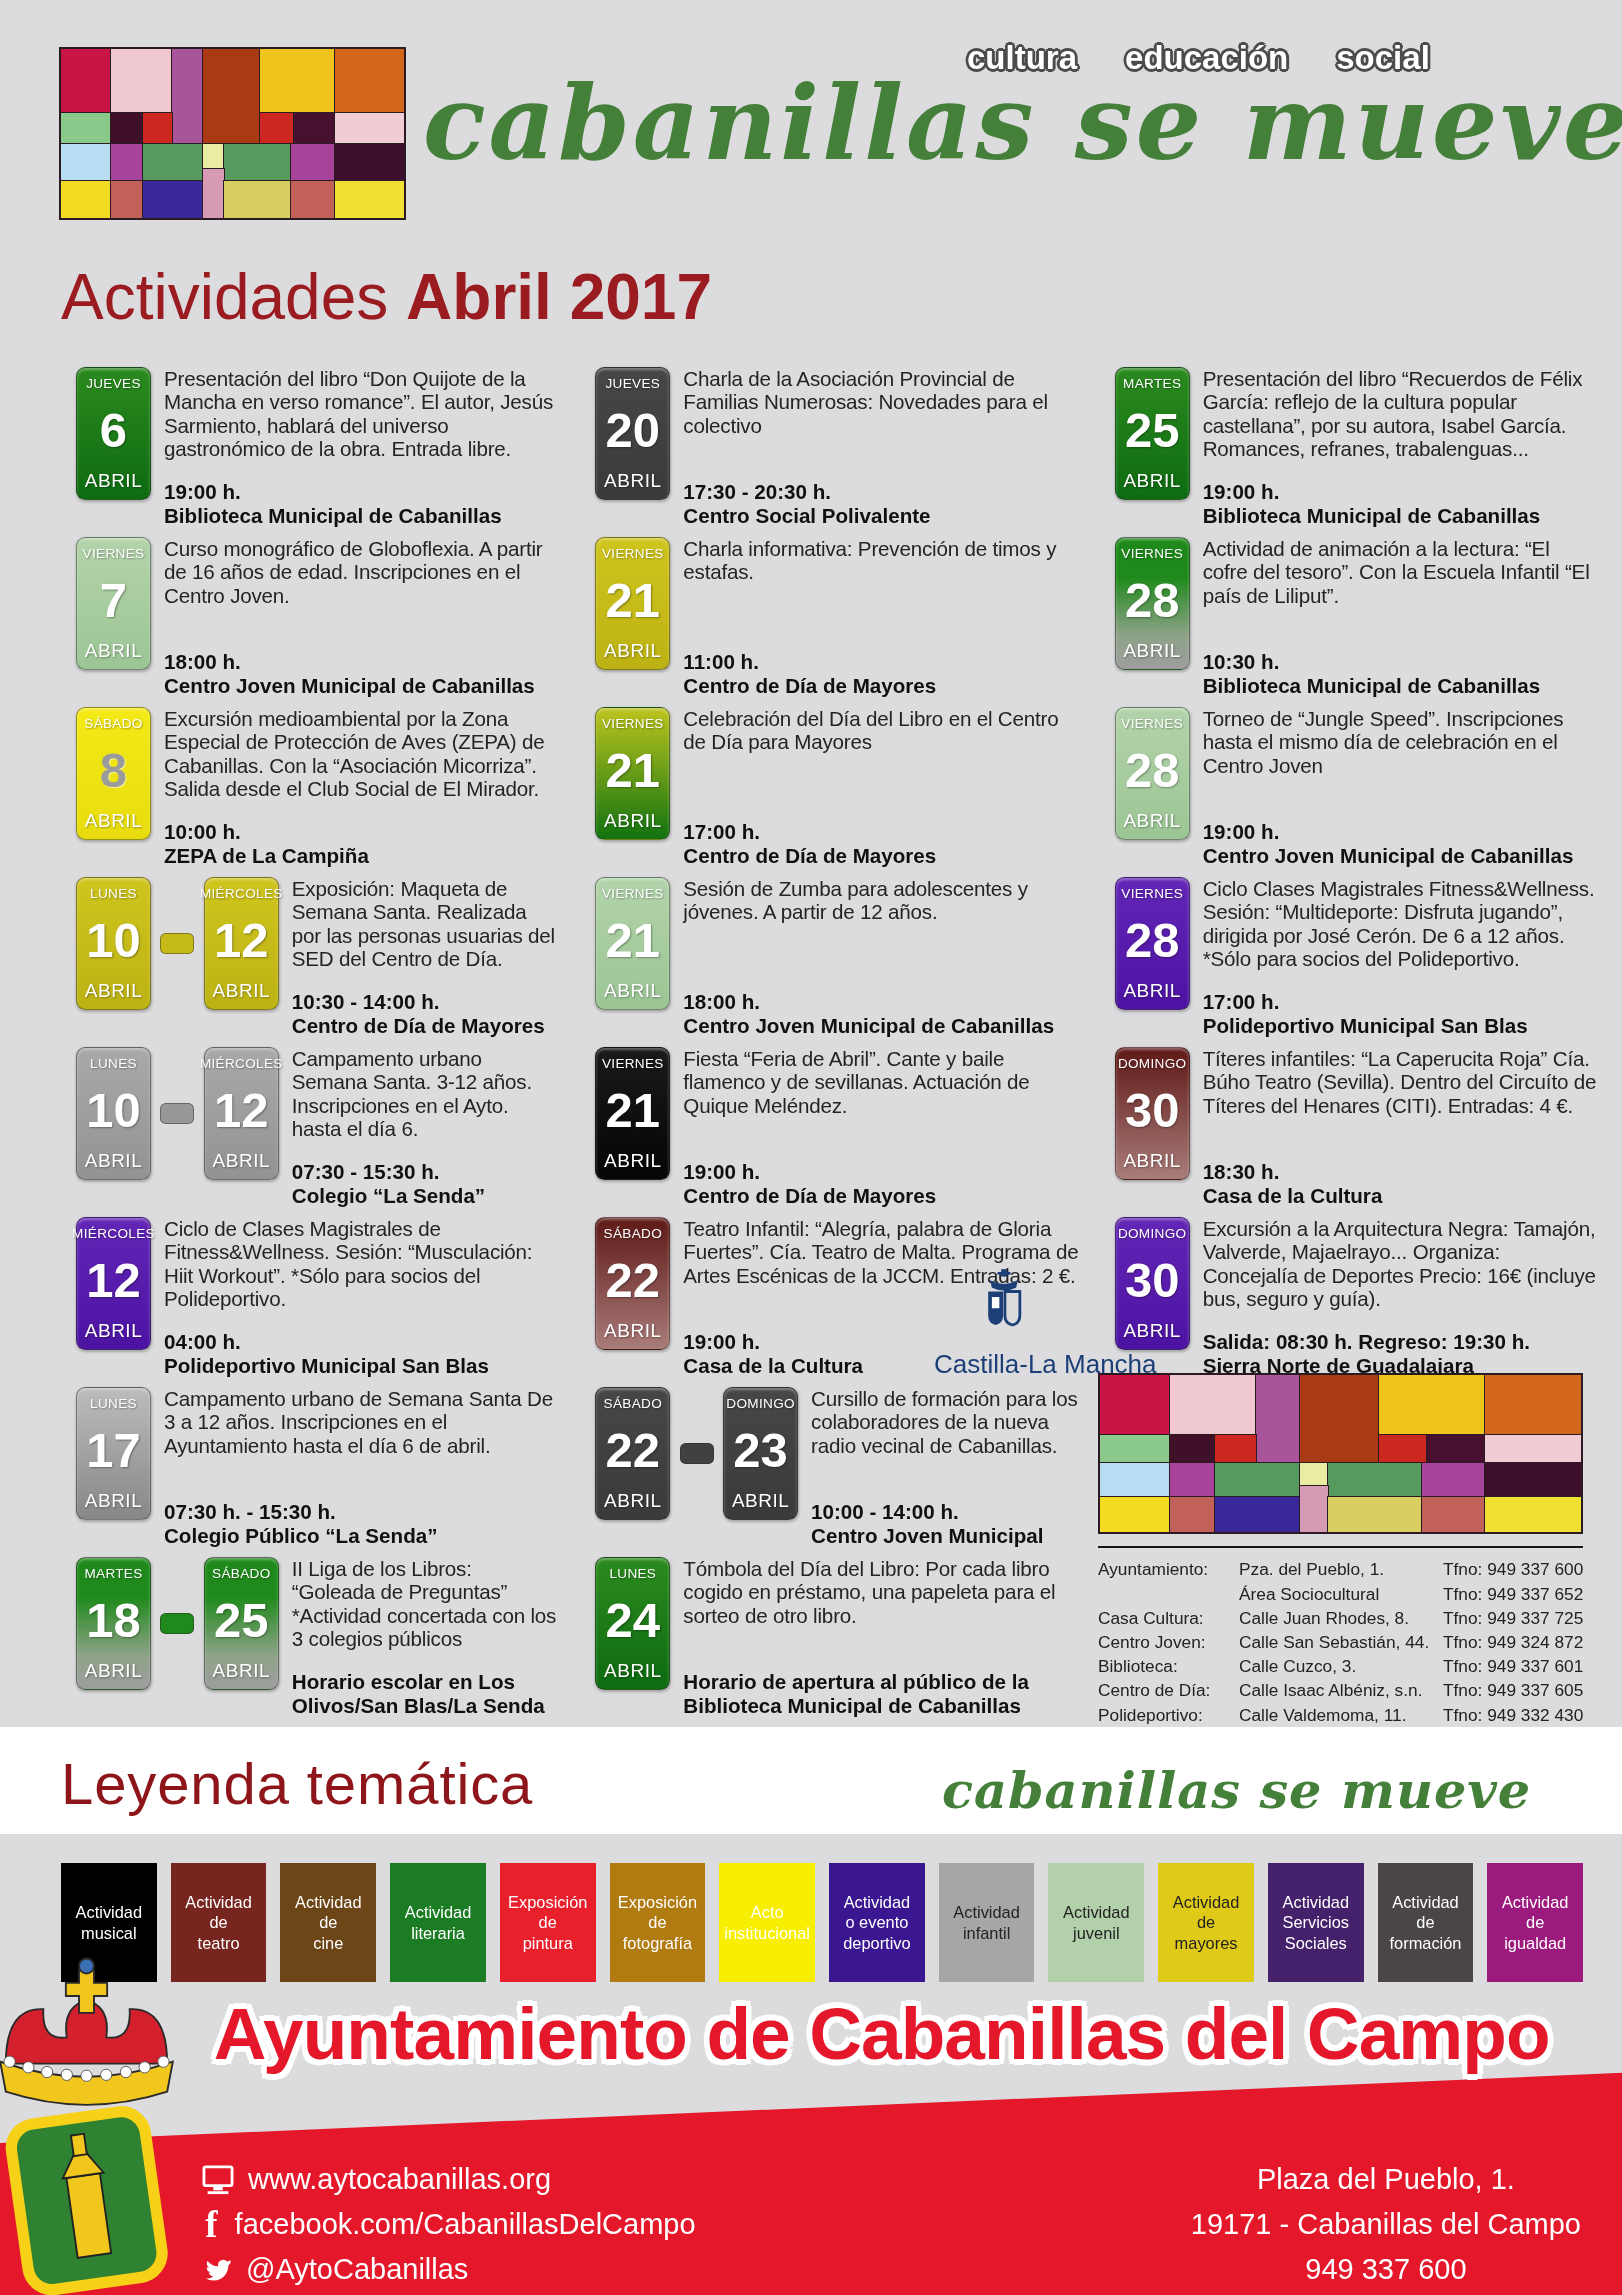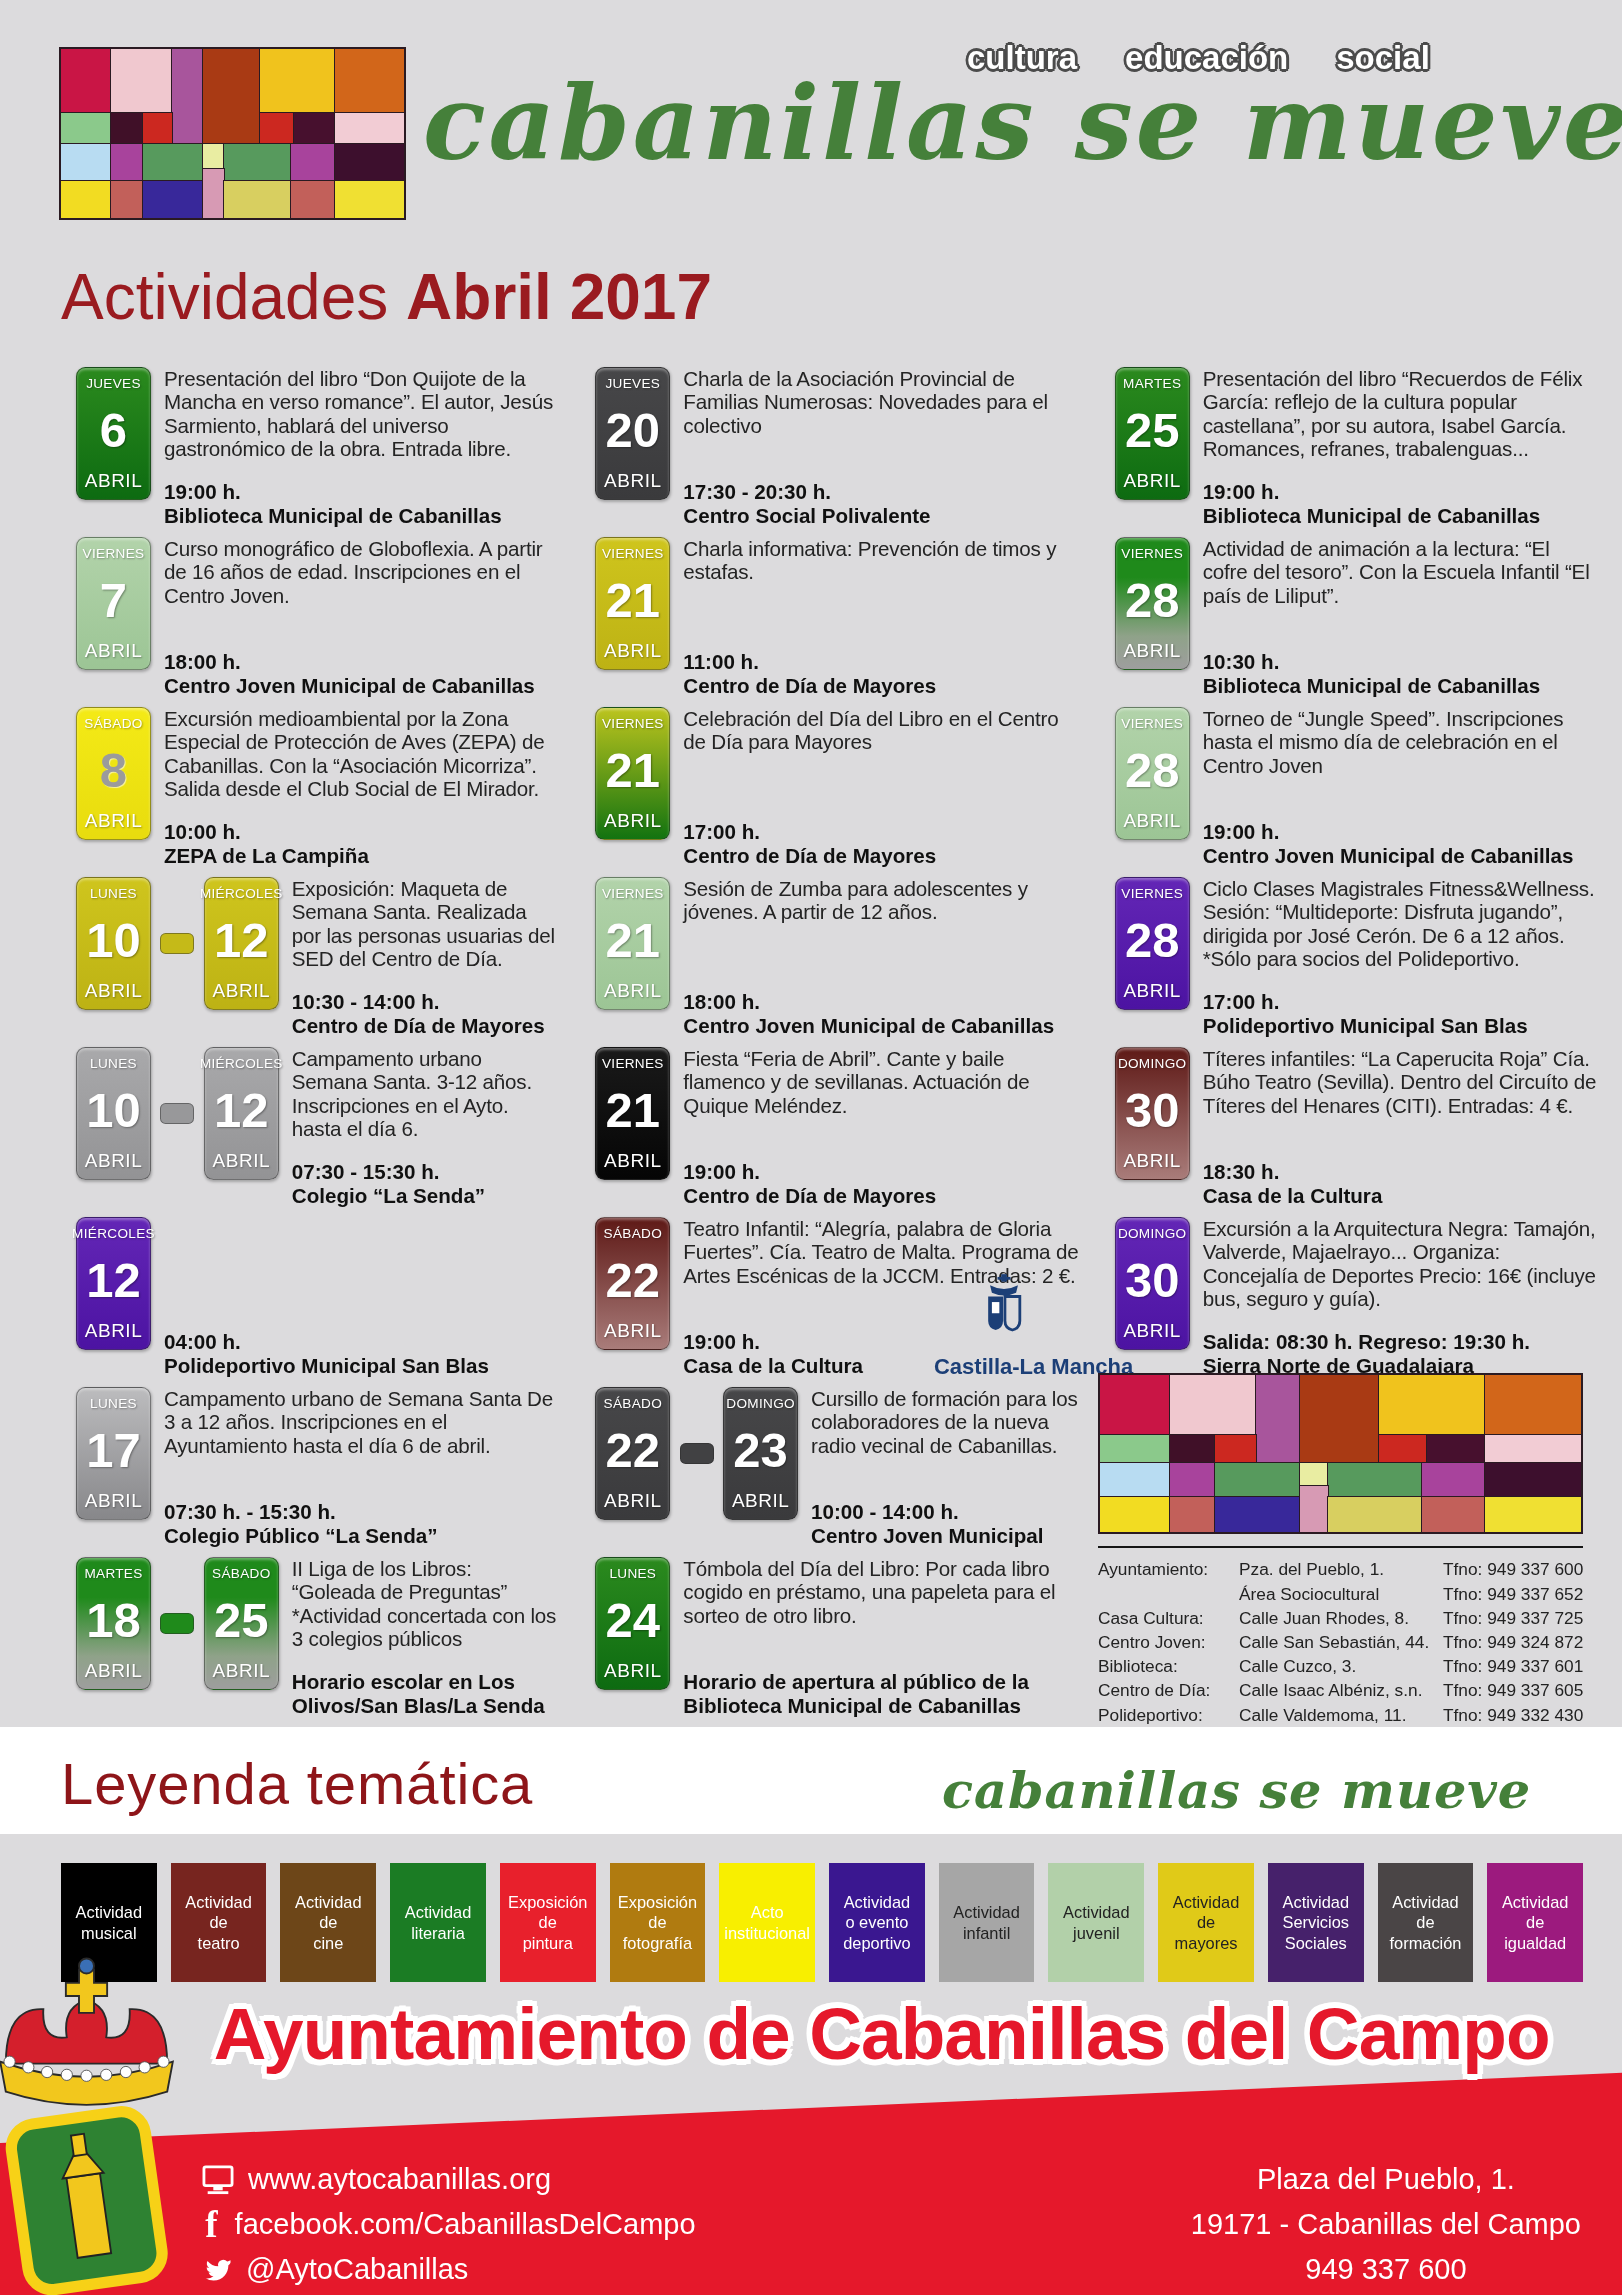--- a/index.html
+++ b/index.html
@@ -45,21 +45,21 @@
   .tile--darkred{background:linear-gradient(180deg,#5e1916,#a97c7a)}
   .tile--greengray{background:linear-gradient(180deg,#1f8a1b 30%,#8fa289 75%,#9e9e9e)}
   .tile--ygreen{background:linear-gradient(180deg,#bcc41e,#127310)}
   .dash--olive{background:#c5ba18}.dash--gray{background:#98989a}
   .dash--greengray{background:#1f8a1b}.dash--charcoal{background:#414143}
 
   .ebody{flex:1;display:flex;flex-direction:column;position:relative}
   .desc{font-size:20.6px;line-height:1.14;letter-spacing:-0.2px;color:#242424}
   .meta{margin-top:auto;font-weight:bold;font-size:20.6px;line-height:1.16;color:#101010;padding-bottom:1.9px}
   .clm{position:absolute;right:3.7px;bottom:0;width:141px;text-align:center;color:#1c3f77}
-  .clm-label{font-size:22px;font-weight:bold;margin-top:19px;white-space:nowrap}
+  .clm-label{font-size:26px;font-weight:normal;margin-top:19px;white-space:nowrap}
 
   
   .contact-block{position:absolute;left:1098px;top:1546px;width:485px;border-top:2.8px solid #151515;
                  padding-top:9.4px;font-size:17.3px;line-height:1.4}
   .contact-row{display:grid;grid-template-columns:141px 204px 141px}
   .contact-row .cname{font-weight:normal}
   .contact-row div{white-space:nowrap}
 
   
   .legend-band{position:absolute;left:0;top:1727px;width:100%;height:107px;background:#ffffff}
@@ -220,20 +220,21 @@
   </div>
       <div class="event" style="grid-area: 6 / 1;">
     <div class="dates">
           <div class="tile tile--purple">
     <span class="tile-day">MIÉRCOLES</span>
     <span class="tile-num">12</span>
     <span class="tile-month">ABRIL</span>
   </div>
         </div>
     <div class="ebody">
+      <div class="desc">Ciclo de Clases Magistrales de Fitness&amp;Wellness. Sesión: “Musculación: Hiit Workout”. *Sólo para socios del Polideportivo.</div>
       <div class="meta">
         <div>04:00 h.</div>
         <div>Polideportivo Municipal San Blas</div>
       </div>
     </div>
   </div>
       <div class="event" style="grid-area: 7 / 1;">
     <div class="dates">
           <div class="tile tile--graygrad">
     <span class="tile-day">LUNES</span>

